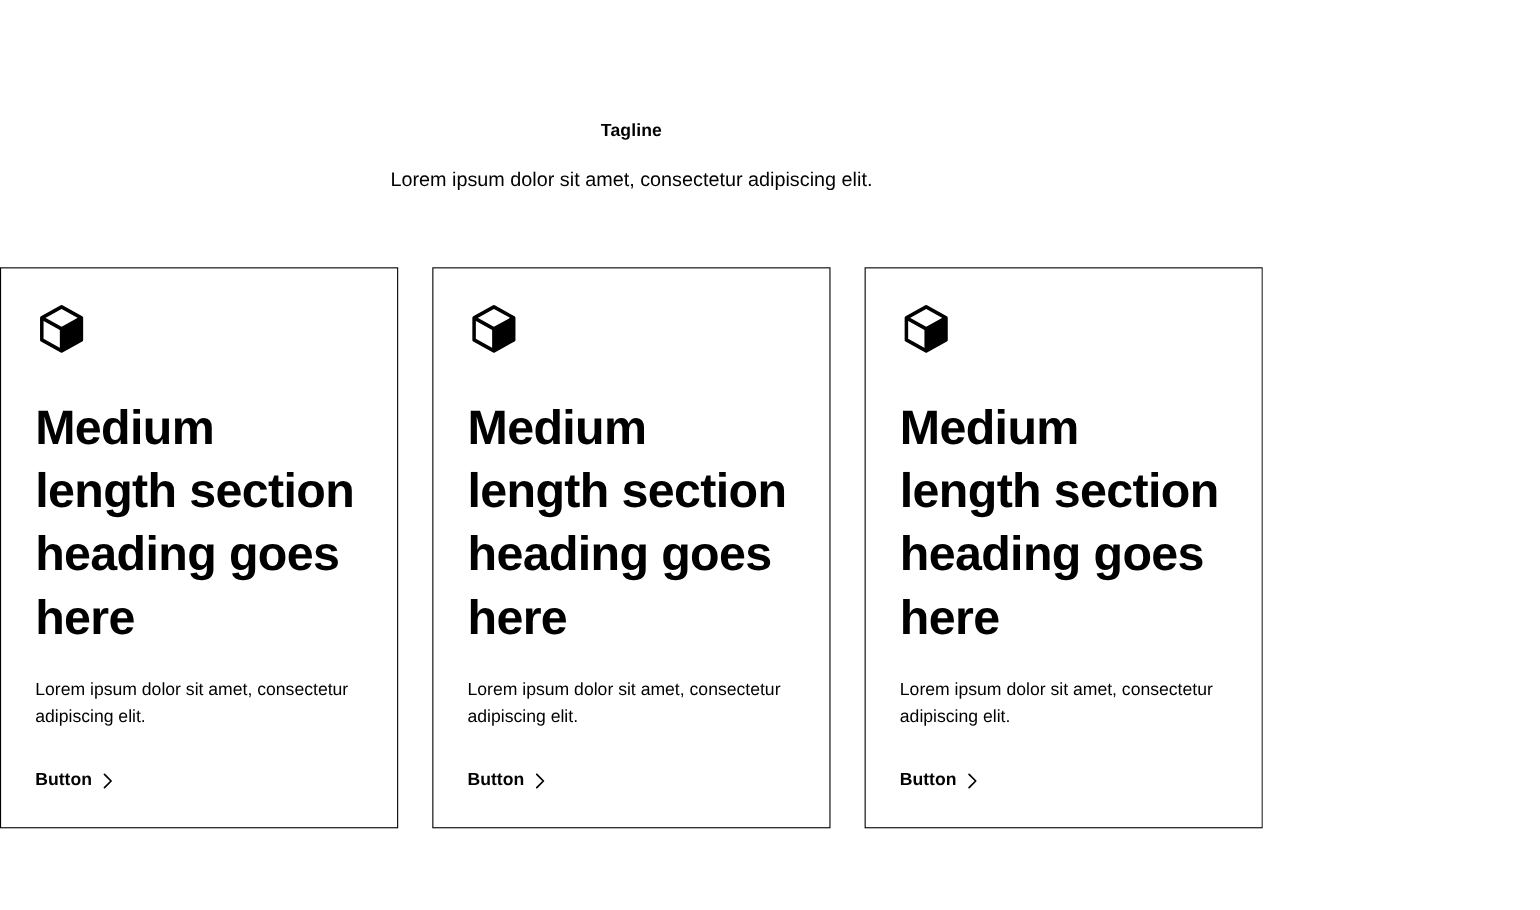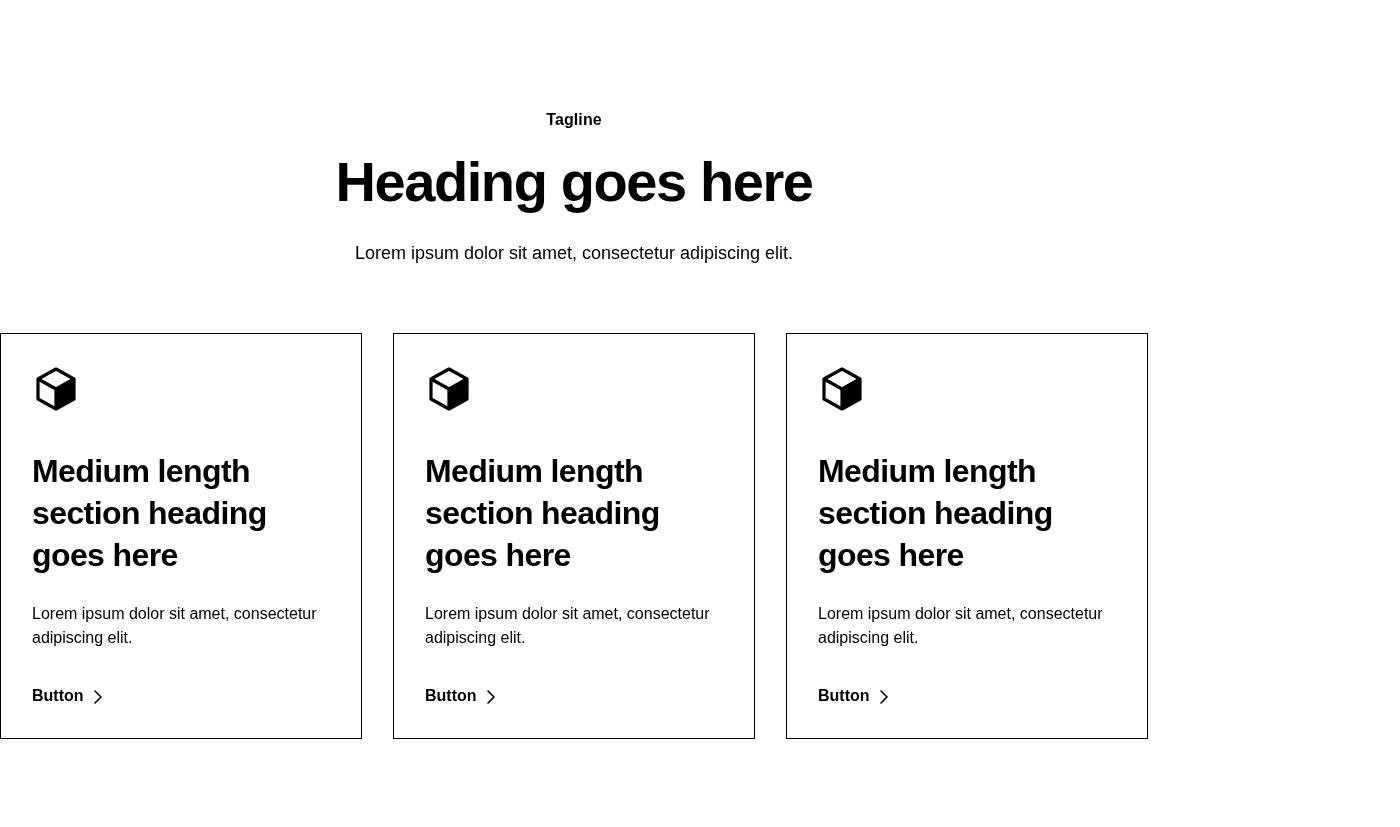--- a/index.html
+++ b/index.html
@@ -57,21 +57,21 @@
     flex-direction: column;
     min-height: 374px;
   }
   .card-icon {
     width: 48px;
     height: 48px;
     margin-bottom: 38px;
     display: block;
   }
   .card-heading {
-    font-size: 32px;
+    font-size: 44px;
     font-weight: bold;
     line-height: 1.3;
     letter-spacing: -0.6px;
     margin: 0 0 26px 0;
   }
   .card-text {
     font-size: 16px;
     line-height: 1.5;
     margin: 0 0 34px 0;
     max-width: 330px;
@@ -99,21 +99,20 @@
     display: inline-block;
   }
 </style>
 </head>
 <body>
 
 <div class="page">
 
   <div class="header">
     <div class="tagline">Tagline</div>
-    <h1 class="heading">Heading goes here</h1>
     <p class="subheading">Lorem ipsum dolor sit amet, consectetur adipiscing elit.</p>
   </div>
 
   <div class="cards">
 
     <div class="card">
       <span class="card-icon">
         <svg viewBox="0 0 48 48" width="48" height="48" aria-hidden="true">
           <path d="M24 4 L42 14 L42 34 L24 44 L6 34 L6 14 Z" fill="none" stroke="#000" stroke-width="3.2" stroke-linejoin="round"></path>
           <path d="M6 14 L24 24 L42 14" fill="none" stroke="#000" stroke-width="3.2" stroke-linejoin="round"></path>

